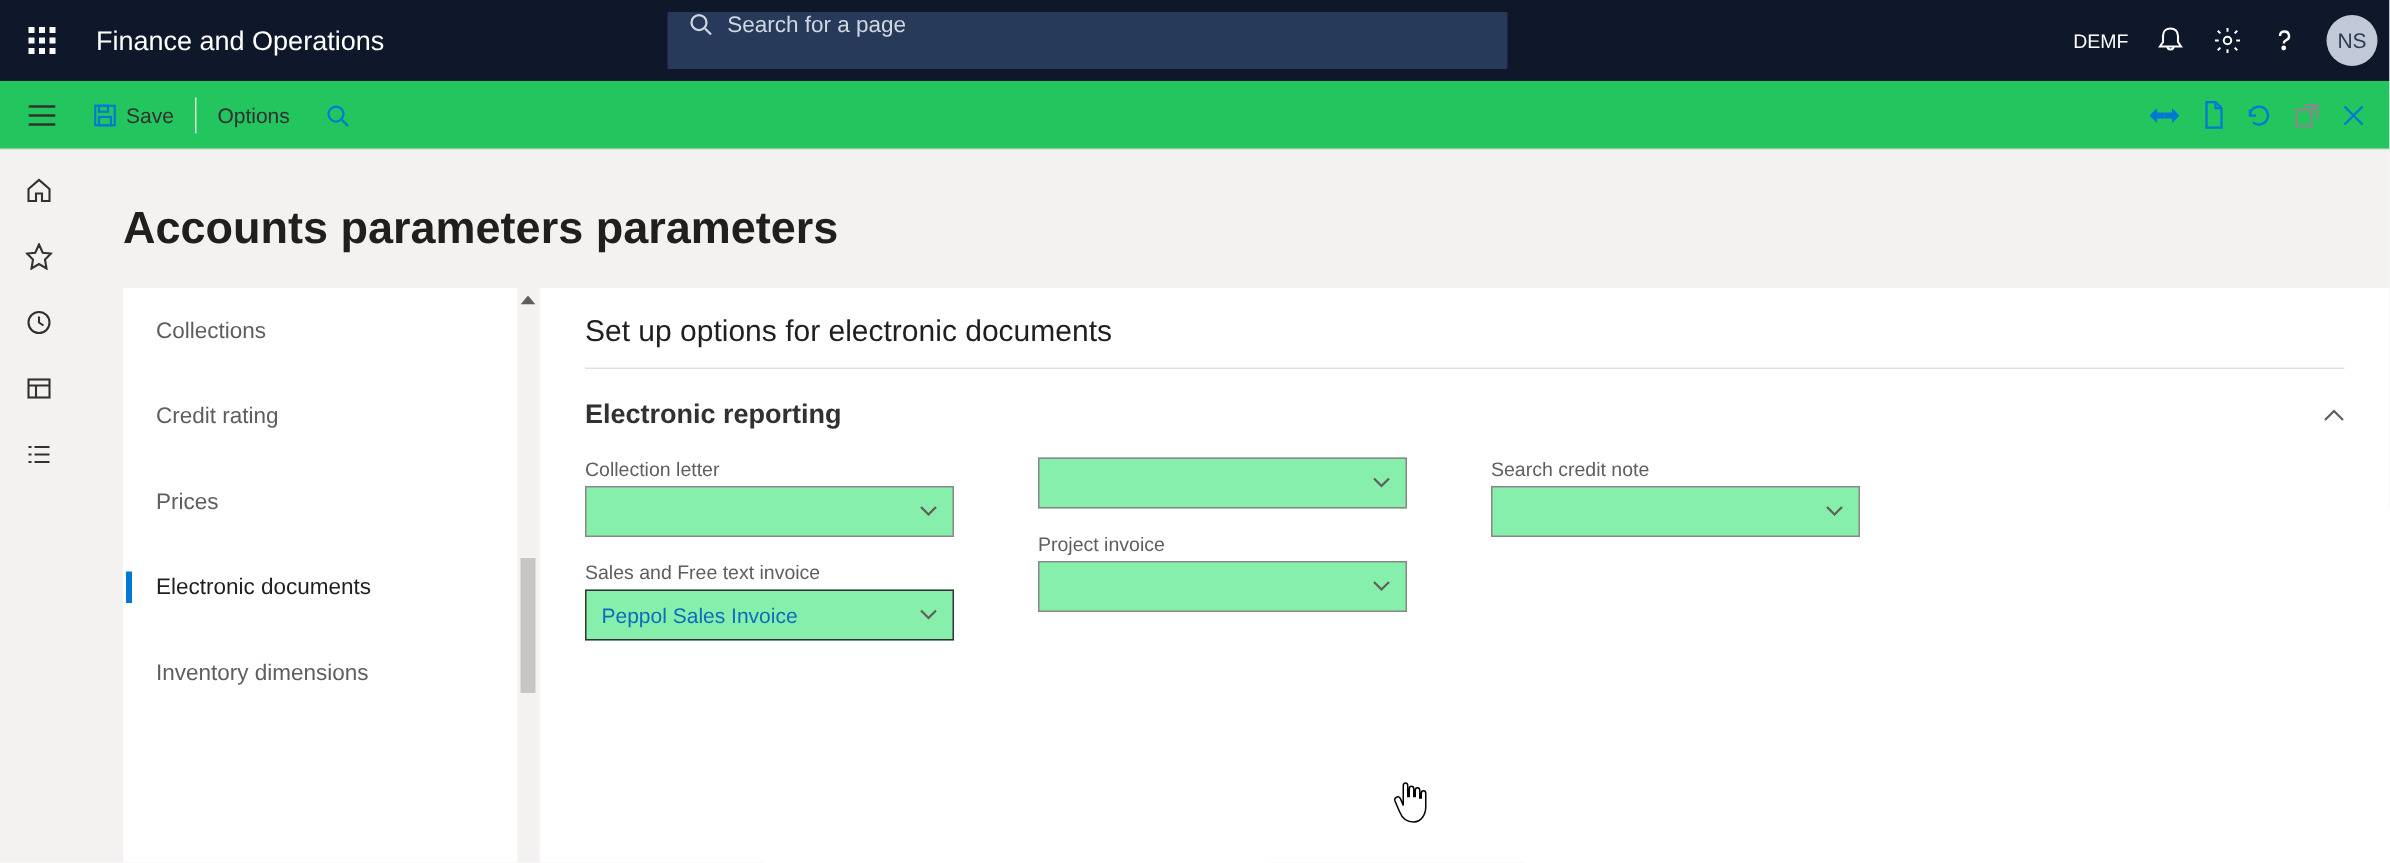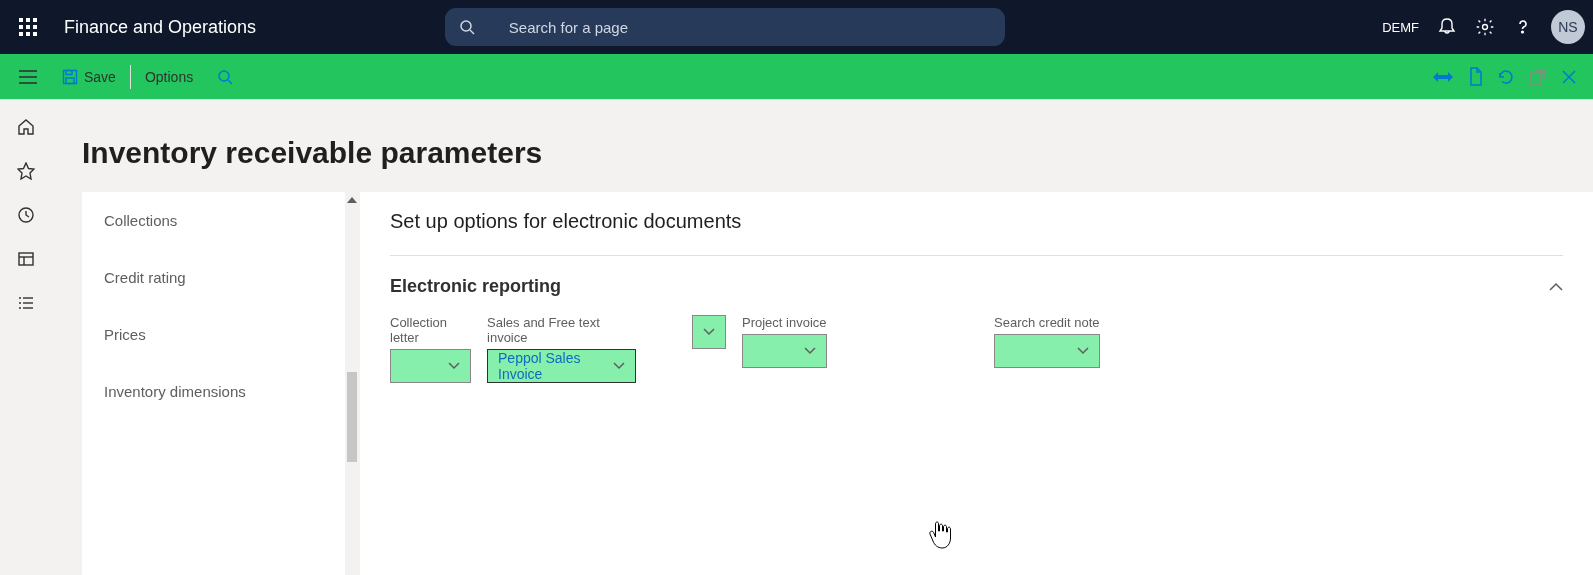--- a/index.html
+++ b/index.html
@@ -4,21 +4,21 @@
 <style>
   * { box-sizing: border-box; margin: 0; padding: 0; }
   body { font-family: "Segoe UI", Arial, sans-serif; background: #f3f2f1; overflow: hidden; width: 1593px; height: 575px; position: relative; }
 
   
   .appbar { background: #0f172a; color: #fff; height: 54px; display: flex; align-items: center; padding: 0 8px; }
   .waffle { width: 40px; height: 40px; display: flex; align-items: center; justify-content: center; cursor: pointer; }
   .waffle-grid { display: grid; grid-template-columns: repeat(3,4px); grid-template-rows: repeat(3,4px); gap: 3px; }
   .waffle-grid span { background: #fff; width: 4px; height: 4px; }
   .app-title { font-size: 18px; font-weight: 500; margin-left: 16px; }
-  .searchbox { flex: 0 0 560px; margin-left: auto; margin-right: auto; background: #283a5a; border-radius: 11px; height: 38px; display: flex; align-items: center; padding: 0 14px; gap: 24px; }
+  .searchbox { flex: 0 0 560px; margin-left: auto; margin-right: auto; background: #283a5a; border-radius: 1px; height: 38px; display: flex; align-items: flex-start; padding: 0 14px; }
   .searchbox .si { margin-right: 10px; }
   .searchbox input { background: transparent; border: 0; color: #d0d7e2; font-size: 15px; width: 100%; outline: none; }
   .searchbox input::placeholder { color: #d0d7e2; }
   .topright { display: flex; align-items: center; gap: 18px; margin-left: auto; }
   .topright .legal { font-size: 13px; font-weight: 500; }
   .avatar { width: 34px; height: 34px; border-radius: 50%; background: #c2c9d6; color: #2b3a55; display: flex; align-items: center; justify-content: center; font-size: 14px; font-weight: 500; }
   .icon-btn { cursor: pointer; display: flex; align-items: center; justify-content: center; }
 
   
   .actionbar { background: #22c55e; border-bottom: 1px solid #e1dfdd; height: 46px; display: flex; align-items: center; padding-left: 8px; }
@@ -41,26 +41,26 @@
   .sidelist-inner { height: 370px; overflow: hidden; display:flex; flex-direction:column; }
   .side-item { padding: 20px 22px; font-size: 15px; color: #605e5c; cursor: pointer; position: relative; }
   .side-item.selected { color: #201f1e; font-weight: 400; background: #fff; }
   .side-item.selected::before { content: ""; position: absolute; left: 2px; top: 18px; bottom: 18px; width: 4px; background: #0078d4; }
   
   .side-scroll { position: absolute; right: 0; top: 0; width: 14px; height: 100%; background: #f3f2f1; }
   .side-scroll .arrow { height: 16px; display: flex; align-items: center; justify-content: center; cursor: pointer; }
   .side-scroll .thumb { position: absolute; left: 2px; right: 2px; top: 180px; height: 90px; background: #c8c6c4; cursor: pointer; }
 
   .form-area { flex: 1; background: #fff; padding: 18px 30px; position: relative; }
-  .section-title { font-size: 20px; font-weight: 500; color: #201f1e; padding-bottom: 22px; border-bottom: 1px solid #e1dfdd; }
+  .section-title { font-size: 20px; font-weight: 500; color: #201f1e; padding-bottom: 12px; border-bottom: 1px solid #e1dfdd; }
   .group-header { display: flex; align-items: center; justify-content: space-between; margin-top: 20px; }
   .group-title { font-size: 18px; font-weight: 600; color: #323130; }
   .chev-up { cursor: pointer; }
   .fields { display: flex; gap: 56px; margin-top: 18px; }
-  .col { display: flex; flex-direction: row; gap: 16px; width: 246px; }
+  .col { display: flex; flex-direction: column; gap: 16px; width: 246px; }
   .field label { font-size: 13px; color: #605e5c; display: block; margin-bottom: 4px; }
   .combo { height: 34px; border: 1px solid #8a8886; width: 100%; display: flex; align-items: center; padding: 0 10px; background: #86efac; cursor: pointer; justify-content: space-between; }
   .combo .val { font-size: 14px; color: #201f1e; }
   .combo.selected-blue .val { color: #0f6cbd; }
   .combo .dd { color: #605e5c; }
   .combo.focus { border-color: #323130; }
 
   
   .cursor-pointer { position: absolute; left: 568px; top: 328px; pointer-events:none; z-index: 50; }
 
@@ -215,29 +215,30 @@
         <line x1="6" y1="4" x2="16" y2="4"></line>
         <line x1="2" y1="9" x2="4" y2="9"></line>
         <line x1="6" y1="9" x2="16" y2="9"></line>
         <line x1="2" y1="14" x2="4" y2="14"></line>
         <line x1="6" y1="14" x2="16" y2="14"></line>
       </svg>
   </div>
 </div>
 
 <div class="content">
-  <div class="page-title">Inventory receivable parameters</div>
+  <div class="page-title">Accounts parameters parameters</div>
 
   <div class="panel-row">
 
     <div class="sidelist">
       <div class="sidelist-inner">
         <div class="side-item"><span>Collections</span></div>
         <div class="side-item"><span>Credit rating</span></div>
         <div class="side-item"><span>Prices</span></div>
+        <div class="side-item selected"><span>Electronic documents</span></div>
         <div class="side-item"><span>Inventory dimensions</span></div>
       </div>
       <div class="side-scroll">
         <div class="arrow">
             <svg width="10" height="6" viewBox="0 0 10 6" fill="#605e5c">
               <polygon points="5,0 10,6 0,6"></polygon>
             </svg>
           </div>
         <div class="thumb"></div>
 

